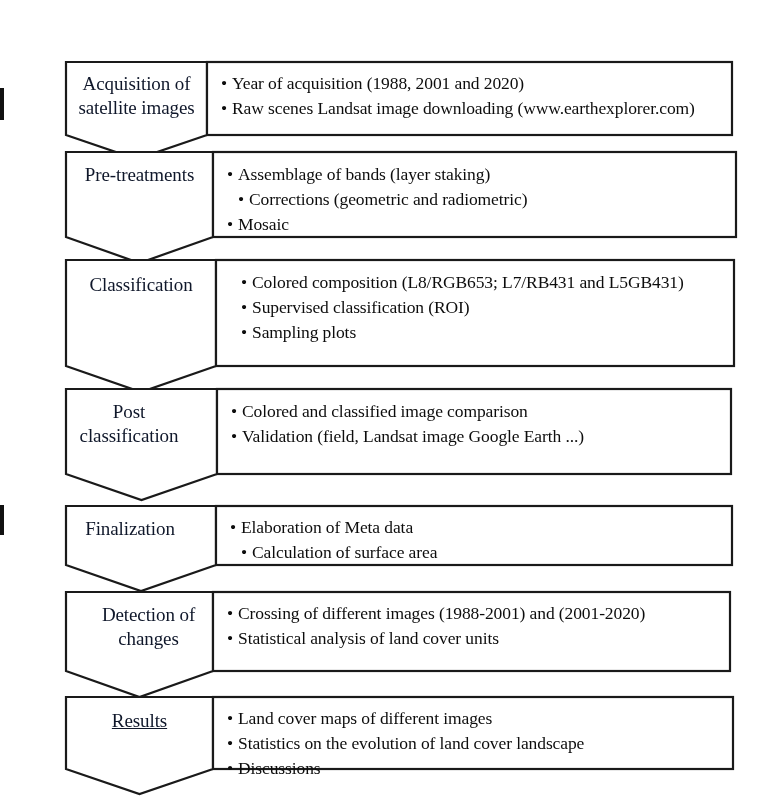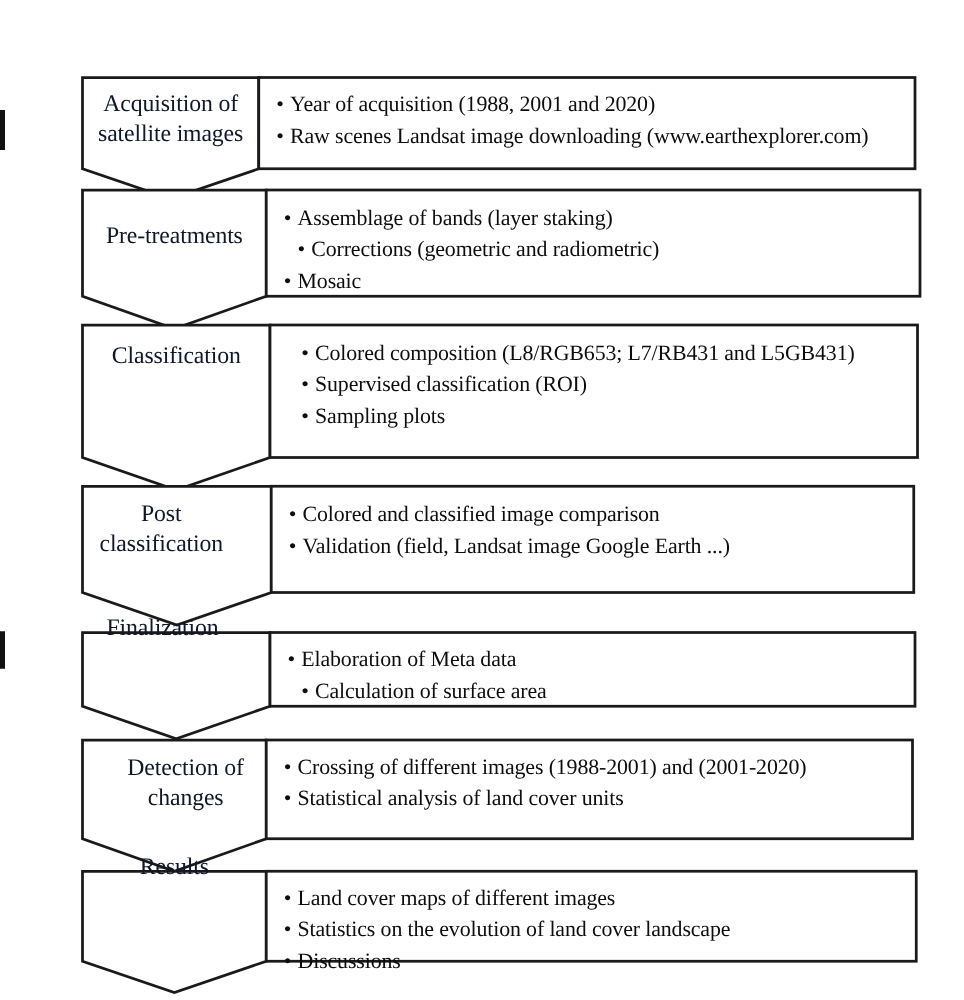--- a/index.html
+++ b/index.html
@@ -96,21 +96,21 @@
       <div class="stage-items" style="left: 221px; top: 72px; width: 505px;">
         <div class="bullet-row"><span class="dot">•</span><span>Year of acquisition (1988, 2001 and 2020)</span></div>
         <div class="bullet-row"><span class="dot">•</span><span>Raw scenes Landsat image downloading (www.earthexplorer.com)</span></div>
       </div>
     </div>
     <div class="stage" style="top: 0px;">
       <svg class="shapes" width="771" height="800" viewBox="0 0 771 800">
         <path class="shape-outline" d="M 66 152 L 213 152 L 213 237 L 139.5 263 L 66 237 Z"></path>
         <rect class="shape-outline" x="213" y="152" width="523" height="85"></rect>
       </svg>
-      <div class="stage-label" style="left: 66px; top: 163px; width: 147px; margin-top: 14px;">Pre-treatments</div>
+      <div class="stage-label" style="left: 66px; top: 163px; width: 147px;">Pre-treatments</div>
       <div class="stage-items" style="left: 227px; top: 163px; width: 503px;">
         <div class="bullet-row"><span class="dot">•</span><span>Assemblage of bands (layer staking)</span></div>
         <div class="bullet-row indent"><span class="dot">•</span><span>Corrections (geometric and radiometric)</span></div>
         <div class="bullet-row"><span class="dot">•</span><span>Mosaic</span></div>
       </div>
     </div>
     <div class="stage" style="top: 0px;">
       <svg class="shapes" width="771" height="800" viewBox="0 0 771 800">
         <path class="shape-outline" d="M 66 260 L 216 260 L 216 366 L 141 392 L 66 366 Z"></path>
         <rect class="shape-outline" x="216" y="260" width="518" height="106"></rect>
@@ -131,21 +131,21 @@
       <div class="stage-items" style="left: 231px; top: 400px; width: 494px;">
         <div class="bullet-row"><span class="dot">•</span><span>Colored and classified image comparison</span></div>
         <div class="bullet-row"><span class="dot">•</span><span>Validation (field, Landsat image Google Earth ...)</span></div>
       </div>
     </div>
     <div class="stage" style="top: 0px;">
       <svg class="shapes" width="771" height="800" viewBox="0 0 771 800">
         <path class="shape-outline" d="M 66 506 L 216 506 L 216 565 L 141 591 L 66 565 Z"></path>
         <rect class="shape-outline" x="216" y="506" width="516" height="59"></rect>
       </svg>
-      <div class="stage-label" style="left: 66px; top: 491px; width: 128px;">Finalization</div>
+      <div class="stage-label" style="left: 66px; top: 517px; width: 128px;">Finalization</div>
       <div class="stage-items" style="left: 230px; top: 516px; width: 496px;">
         <div class="bullet-row"><span class="dot">•</span><span>Elaboration of Meta data</span></div>
         <div class="bullet-row indent"><span class="dot">•</span><span>Calculation of surface area</span></div>
       </div>
     </div>
     <div class="stage" style="top: 0px;">
       <svg class="shapes" width="771" height="800" viewBox="0 0 771 800">
         <path class="shape-outline" d="M 66 592 L 213 592 L 213 671 L 139.5 697 L 66 671 Z"></path>
         <rect class="shape-outline" x="213" y="592" width="517" height="79"></rect>
       </svg>
@@ -154,21 +154,21 @@
       <div class="stage-items" style="left: 227px; top: 602px; width: 497px;">
         <div class="bullet-row"><span class="dot">•</span><span>Crossing of different images (1988-2001) and (2001-2020)</span></div>
         <div class="bullet-row"><span class="dot">•</span><span>Statistical analysis of land cover units</span></div>
       </div>
     </div>
     <div class="stage" style="top: 0px;">
       <svg class="shapes" width="771" height="800" viewBox="0 0 771 800">
         <path class="shape-outline" d="M 66 697 L 213 697 L 213 769 L 139.5 794 L 66 769 Z"></path>
         <rect class="shape-outline" x="213" y="697" width="520" height="72"></rect>
       </svg>
-      <div class="stage-label" style="left: 66px; top: 682px; width: 147px;">Results</div>
+      <div class="stage-label" style="left: 66px; top: 709px; width: 147px; text-decoration: underline;">Results</div>
       <div class="stage-items" style="left: 227px; top: 707px; width: 500px;">
         <div class="bullet-row"><span class="dot">•</span><span>Land cover maps of different images</span></div>
         <div class="bullet-row"><span class="dot">•</span><span>Statistics on the evolution of land cover landscape</span></div>
         <div class="bullet-row"><span class="dot">•</span><span>Discussions</span></div>
       </div>
     </div>
     <div class="edge-artifact" style="left: 0px; top: 88px; height: 32px;"></div>
     <div class="edge-artifact" style="left: 0px; top: 505px; height: 30px;"></div>
   </div>
 

